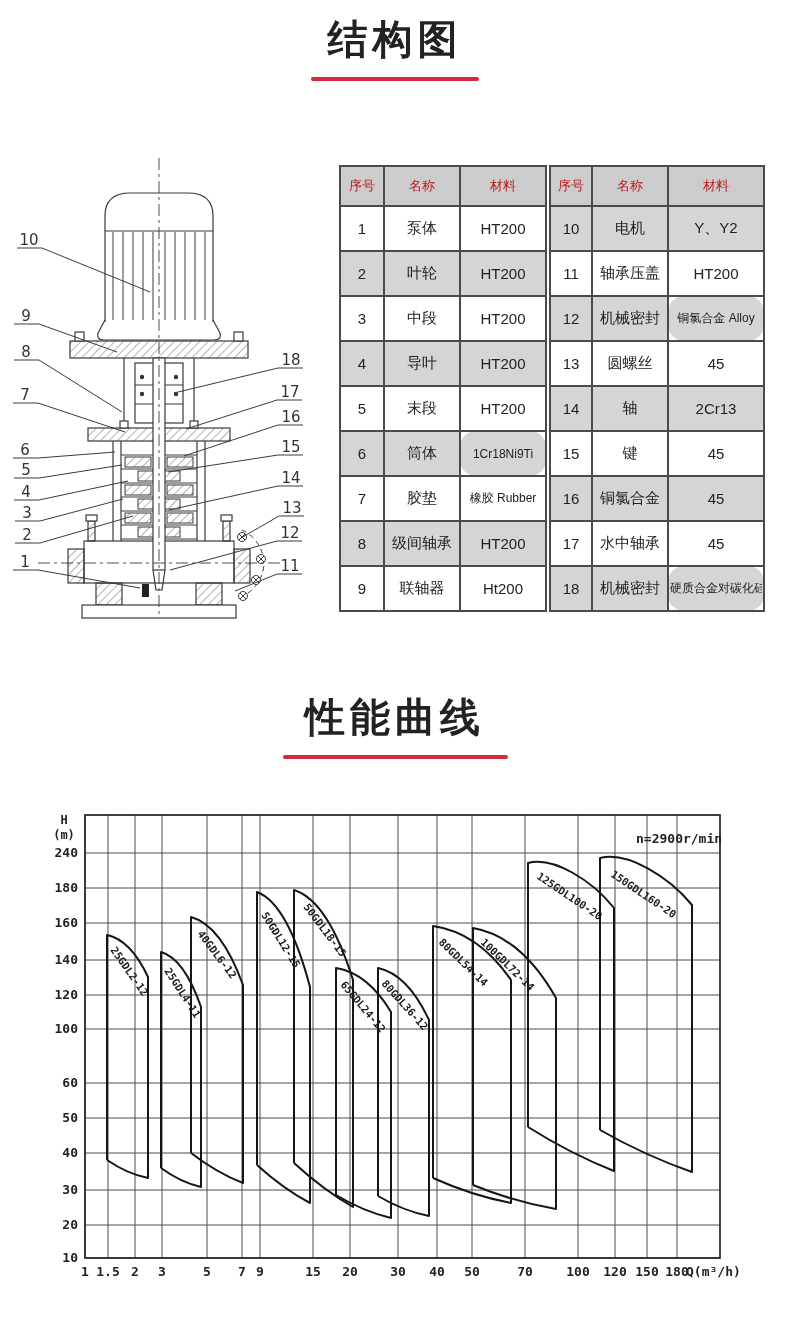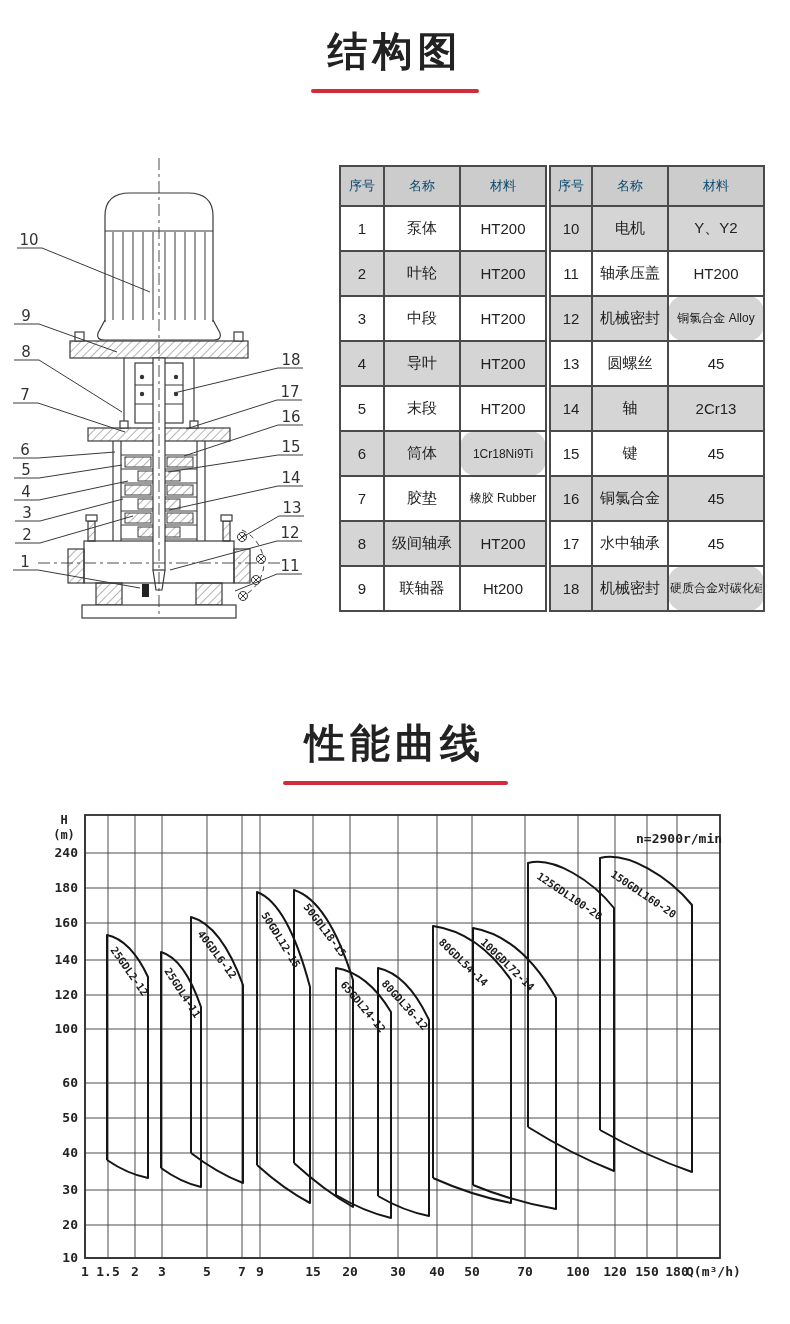--- a/index.html
+++ b/index.html
@@ -1,28 +1,28 @@
 <!DOCTYPE html>
 <html><head>
 <meta charset="utf-8">
 <style>
   html,body{margin:0;padding:0;background:#ffffff;}
   body{width:790px;height:1324px;position:relative;overflow:hidden;
        font-family:"Liberation Sans","DejaVu Sans",sans-serif;color:#1a1a1a;}
   .sec-title{position:absolute;left:0;width:790px;text-align:center;}
   .sec-title h1{margin:0;font-size:40px;font-weight:bold;letter-spacing:5px;color:#222;}
   .red-bar{height:4px;margin:10px auto 0 auto;border-radius:2px;}
-  #title1{top:24px;}
-  #title2{top:716px;}
+  #title1{top:12px;}
+  #title2{top:690px;}
   
   .ptable{position:absolute;border-collapse:collapse;table-layout:fixed;
           font-size:15px;color:#222;}
   .ptable td{border:2px solid #4a4a4a;text-align:center;vertical-align:middle;
              padding:0 1px;height:43px;background:#fff;overflow:hidden;white-space:nowrap;}
-  .ptable tr.hdr td{background:#cccccc;font-size:13px;color:#0c4a6e;height:38px;}
+  .ptable tr.hdr td{background:#cccccc;font-size:13px;color:#b91c1c;height:38px;}
   .ptable tr.gray td{background:#d5d5d5;}
   .ptable td.small{font-size:12px;border-radius:16px;}
   #tableL{left:339px;top:165px;width:206px;}
   #tableR{left:549px;top:165px;width:214px;}
   svg text{font-family:"DejaVu Sans","Liberation Sans",sans-serif;}
   #chart text,.mono{font-family:"DejaVu Sans Mono","Liberation Mono",monospace;}
   #drawing{position:absolute;left:0;top:148px;}
   #chart{position:absolute;left:0;top:790px;}
 </style>
 </head>

